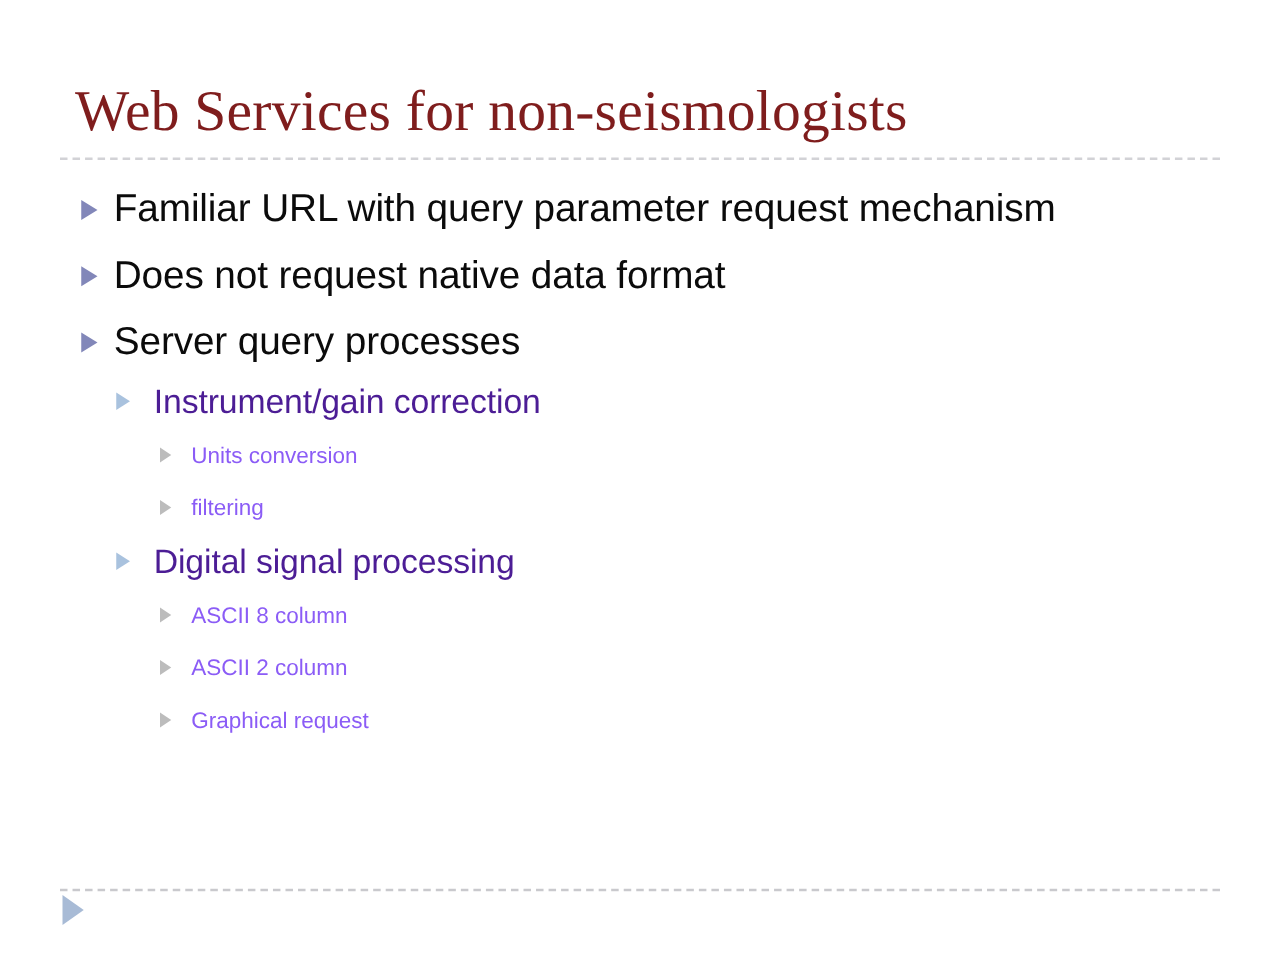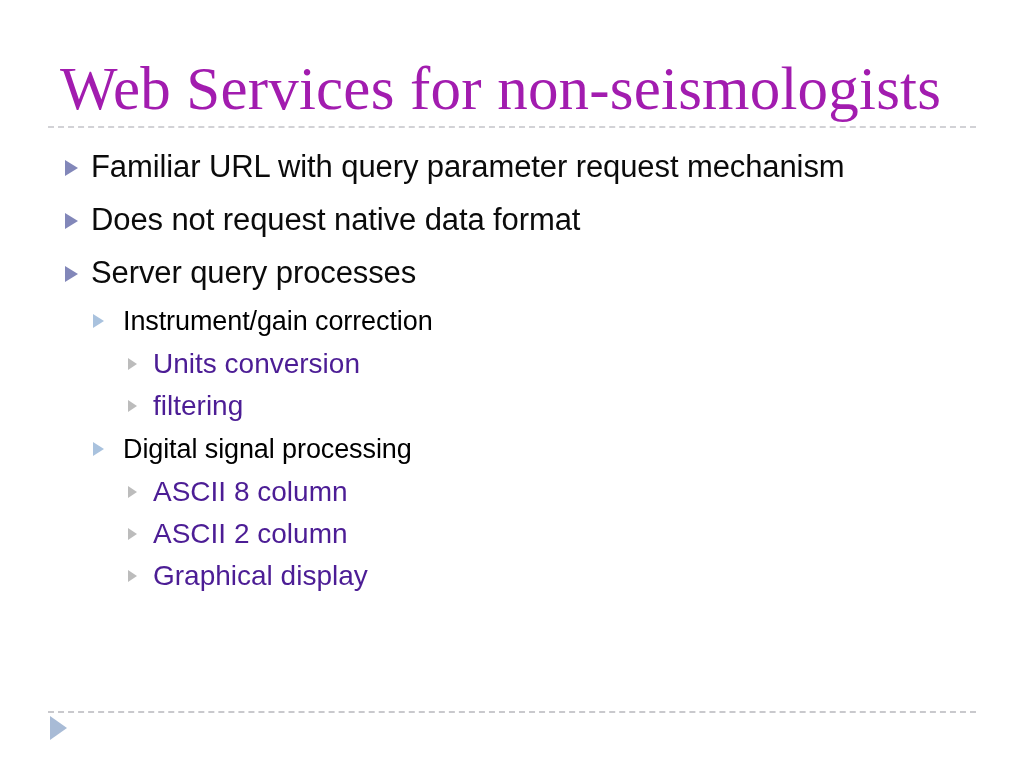--- a/index.html
+++ b/index.html
@@ -26,24 +26,24 @@
   
   .title-area {
     position: absolute;
     left: 60px;
     top: 60px;
     width: 920px;
     height: 62px;
   }
   .slide-title {
     font-family: "Liberation Serif", "DejaVu Serif", serif;
-    font-size: 61px;
+    font-size: 46px;
     line-height: 58px;
     font-weight: 400;
-    color: #a21caf;
+    color: #7f1d1d;
     white-space: nowrap;
     letter-spacing: 0.2px;
   }
 
   .title-rule {
     position: absolute;
     left: 48px;
     top: 126px;
     width: 928px;
     height: 0;
@@ -104,40 +104,40 @@
   .lvl2 .marker {
     left: 93px;
     top: 15px;
     border-left: 11px solid #a9c2de;
     border-top: 7px solid transparent;
     border-bottom: 7px solid transparent;
   }
   .lvl2 .txt {
     font-size: 27px;
     line-height: 44px;
-    color: #000000;
+    color: #4c1d95;
     letter-spacing: -0.1px;
   }
 
   
   .lvl3 {
     height: 42px;
     padding-left: 153px;
   }
   .lvl3 .marker {
     left: 128px;
     top: 15px;
     border-left: 9px solid #bcbcbc;
     border-top: 6px solid transparent;
     border-bottom: 6px solid transparent;
   }
   .lvl3 .txt {
-    font-size: 28px;
+    font-size: 18px;
     line-height: 42px;
-    color: #4c1d95;
+    color: #8b5cf6;
     letter-spacing: 0;
   }
 
   
   .footer-rule {
     position: absolute;
     left: 48px;
     top: 711px;
     width: 928px;
     height: 0;
@@ -208,21 +208,21 @@
       <span class="txt">ASCII 8 column</span>
     </div>
 
     <div class="bullet lvl3">
       <span class="marker"></span>
       <span class="txt">ASCII 2 column</span>
     </div>
 
     <div class="bullet lvl3">
       <span class="marker"></span>
-      <span class="txt">Graphical display</span>
+      <span class="txt">Graphical request</span>
     </div>
 
   </div>
 
   <div class="footer-rule"></div>
 
   <div class="footer-marker"></div>
 
 </div>
 

